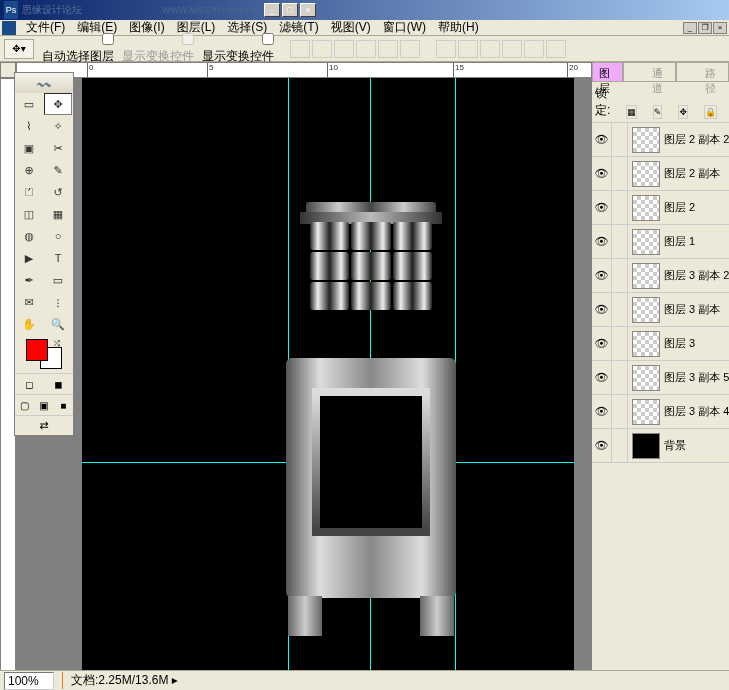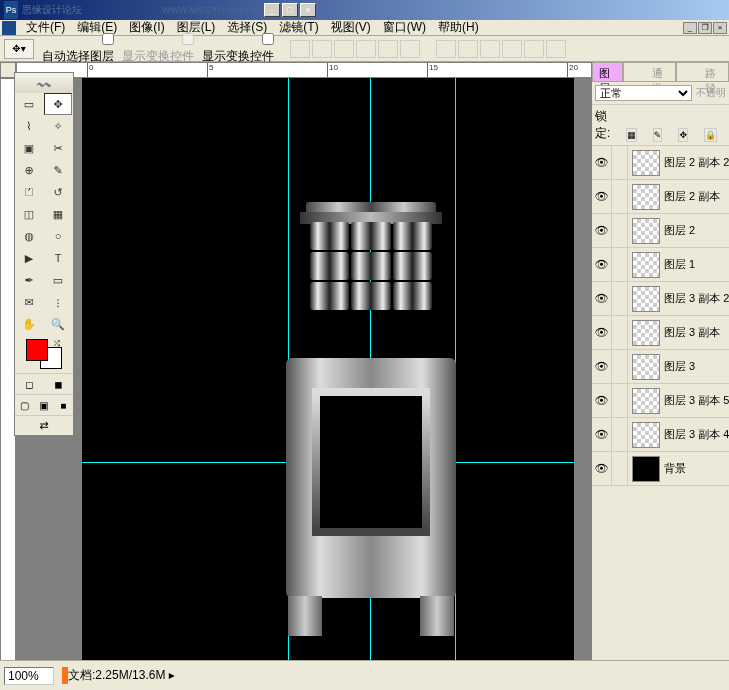--- a/index.html
+++ b/index.html
@@ -79,23 +79,23 @@
 .lock-row .lock-icn { width: 14px; height: 14px; border: 1px solid #ccc; display: flex; align-items: center; justify-content: center; font-size: 9px; cursor: pointer; }
 .fill-lbl { color: #999; margin-left: auto; }
 .layer-list { overflow-y: auto; }
 .layer-item { display: flex; align-items: center; height: 34px; border-bottom: 1px solid #ccc; background: #ece9d8; cursor: pointer; }
 .layer-eye { width: 20px; height: 34px; border-right: 1px solid #ccc; display: flex; align-items: center; justify-content: center; font-size: 11px; cursor: pointer; }
 .layer-link { width: 16px; height: 34px; border-right: 1px solid #ccc; }
 .layer-thumb { width: 28px; height: 26px; margin: 0 4px; border: 1px solid #888; background: repeating-conic-gradient(#ccc 0% 25%, #fff 0% 50%) 0/8px 8px; }
 .layer-thumb.black { background: #000; }
 .layer-name { font-size: 11px; flex: 1; white-space: nowrap; overflow: hidden; }
 
-.statusbar { position: absolute; bottom: 0; left: 0; right: 0; height: 30px; background: #ece9d8; border-top: 1px solid #aca899; display: flex; align-items: center; padding: 0 4px; gap: 8px; }
+.statusbar { position: absolute; bottom: 0; left: 0; right: 0; height: 20px; background: #ece9d8; border-top: 1px solid #aca899; display: flex; align-items: center; padding: 0 4px; gap: 8px; }
 .zoom-box { width: 50px; border: 1px inset #ccc; background: #fff; padding: 1px 3px; }
-.doc-info { border-left: 6px solid #f97316; }
+.doc-info { border-left: 1px solid #f97316; padding-left: 8px; }
 </style>
 </head>
 <body>
 
 <div class="titlebar">
   <span class="app-icon">Ps</span>
   <span class="watermark">思缘设计论坛</span>
   <span class="url-mark">WWW.MISSYUAN.COM</span>
   <div class="win-btns">
     <div>_</div>
@@ -153,21 +153,21 @@
     <div class="align-btn"></div>
   </div>
 </div>
 
 <div class="workspace">
   <div class="ruler-corner"></div>
   <div class="ruler-h">
     <span class="tick" style="left:70px">0</span>
     <span class="tick" style="left:190px">5</span>
     <span class="tick" style="left:310px">10</span>
-    <span class="tick" style="left:410px">15</span>
+    <span class="tick" style="left:436px">15</span>
     <span class="tick" style="left:550px">20</span>
   </div>
   <div class="ruler-v"></div>
 
   <div class="canvas-area">
     <div class="canvas">
       <div class="guide-v" style="left:206px"></div>
       <div class="guide-v" style="left:288px"></div>
       <div class="guide-v" style="left:373px"></div>
       <div class="guide-h" style="top:384px"></div>
@@ -250,24 +250,20 @@
     </div>
     <div class="jump-row">⇄</div>
   </div>
 
   <div class="panels">
     <div class="panel-tabs">
       <div class="panel-tab active">图层</div>
       <div class="panel-tab dim">通道</div>
       <div class="panel-tab dim">路径</div>
     </div>
-    <div class="blend-row">
-      <select><option>正常</option></select>
-      <span class="opacity-lbl">不透明</span>
-    </div>
     <div class="lock-row">
       <span>锁定:</span>
       <span class="lock-icn">▦</span>
       <span class="lock-icn">✎</span>
       <span class="lock-icn">✥</span>
       <span class="lock-icn">🔒</span>
       <span class="fill-lbl">填充</span>
     </div>
     <div class="layer-list" id="layer-list">
         <div class="layer-item">

